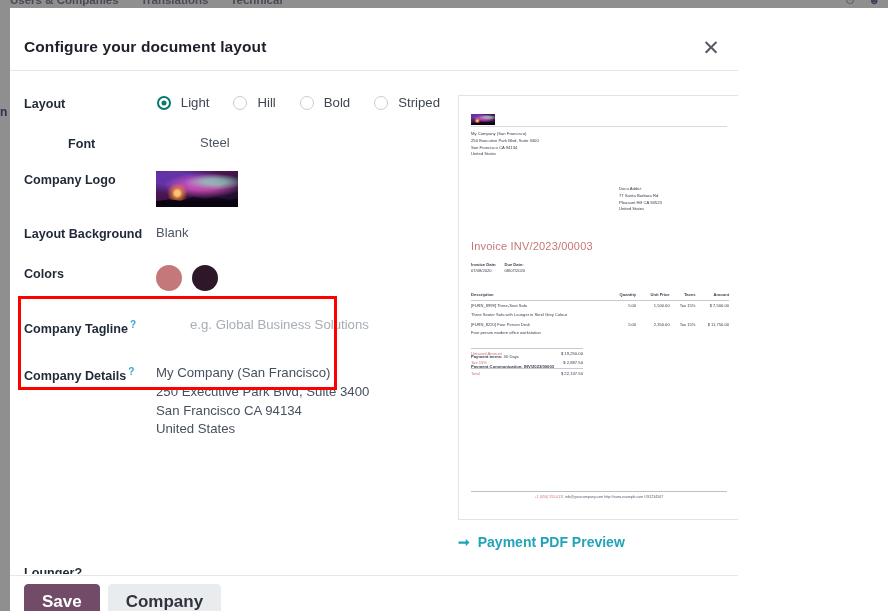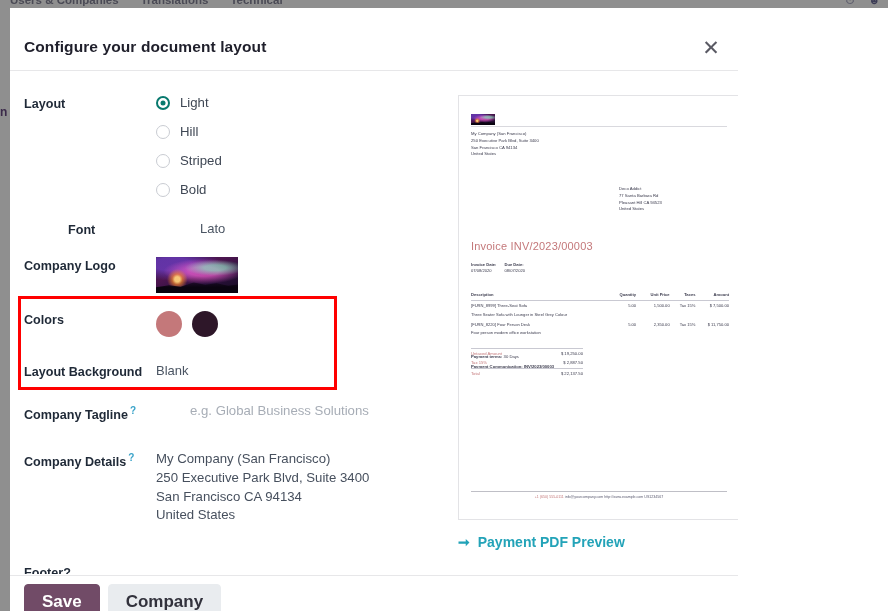--- a/index.html
+++ b/index.html
@@ -79,21 +79,21 @@
     font-size: 12.6px; font-weight: 700; color: #1f2937;
     padding-top: 2px; white-space: nowrap;
   }
   .flabel .q {
     color: #3aa3c9; font-size: 10px; vertical-align: super;
     margin-left: 2px; cursor: pointer; font-weight: 700;
   }
   .fvalue { flex: 1 1 auto; font-size: 13px; color: #4b5563; }
 
   
-  .radio-group { display: flex; flex-direction: column; gap: 14px; justify-content: flex-end; }
+  .radio-group { display: flex; flex-direction: row; gap: 24px; justify-content: flex-end; }
   .radio-item { display: flex; align-items: center; gap: 10px; cursor: pointer; }
   .radio-dot {
     width: 14px; height: 14px; border-radius: 50%;
     border: 1px solid #c9ccd2; background: #fff;
     display: inline-block; position: relative; flex: 0 0 14px;
   }
   .radio-item.checked .radio-dot {
     border: 2.5px solid #08796e; background: #fff;
   }
   .radio-item.checked .radio-dot::after {
@@ -265,59 +265,59 @@
               <label class="radio-item checked">
                 <span class="radio-dot"></span>
                 <span class="radio-label">Light</span>
               </label>
               <label class="radio-item">
                 <span class="radio-dot"></span>
                 <span class="radio-label">Hill</span>
               </label>
               <label class="radio-item">
                 <span class="radio-dot"></span>
-                <span class="radio-label">Striped</span>
+                <span class="radio-label">Bold</span>
               </label>
               <label class="radio-item">
                 <span class="radio-dot"></span>
-                <span class="radio-label">Bold</span>
+                <span class="radio-label">Striped</span>
               </label>
             </div>
           </div>
         </div>
 
         <div class="frow" style="margin-bottom:20px;padding-left:44px;">
           <div class="flabel">Font</div>
-          <div class="fvalue">Lato</div>
+          <div class="fvalue">Steel</div>
         </div>
 
         <div class="frow" style="margin-bottom:18px;">
           <div class="flabel">Company Logo</div>
           <div class="fvalue">
             <div class="logo-thumb">
               <div class="nebula"></div>
             </div>
           </div>
+        </div>
+
+        <div class="frow" style="margin-bottom:24px;">
+          <div class="flabel">Layout Background</div>
+          <div class="fvalue">Blank</div>
         </div>
 
         <div class="frow" style="margin-bottom:26px;">
           <div class="flabel">Colors</div>
           <div class="fvalue">
             <div class="swatches">
               <span class="swatch" id="sw1" style="background: rgb(196, 120, 122);"></span>
               <span class="swatch" id="sw2" style="background: rgb(46, 23, 41);"></span>
             </div>
           </div>
         </div>
 
-        <div class="frow" style="margin-bottom:24px;">
-          <div class="flabel">Layout Background</div>
-          <div class="fvalue">Blank</div>
-        </div>
-
         <div class="frow" style="margin-bottom:28px;gap:34px;">
           <div class="flabel">
             <span>Company Tagline</span><span class="q">?</span>
           </div>
           <div class="fvalue">
             <div class="placeholder-text">e.g. Global Business Solutions</div>
           </div>
         </div>
 
         <div class="frow">
@@ -326,21 +326,21 @@
           </div>
           <div class="fvalue company-details">
             <div>My Company (San Francisco)</div>
             <div>250 Executive Park Blvd, Suite 3400</div>
             <div>San Francisco CA 94134</div>
             <div>United States</div>
           </div>
         </div>
 
         <div class="cut-label">
-          <span>Footer</span><span class="q">?</span>
+          <span>Lounger</span><span class="q">?</span>
         </div>
 
         <div class="highlight-box"></div>
       </div>
 
       <div class="preview-col">
         <div class="paper">
 
           <div class="brand-logo">
             <div class="nebula"></div>

